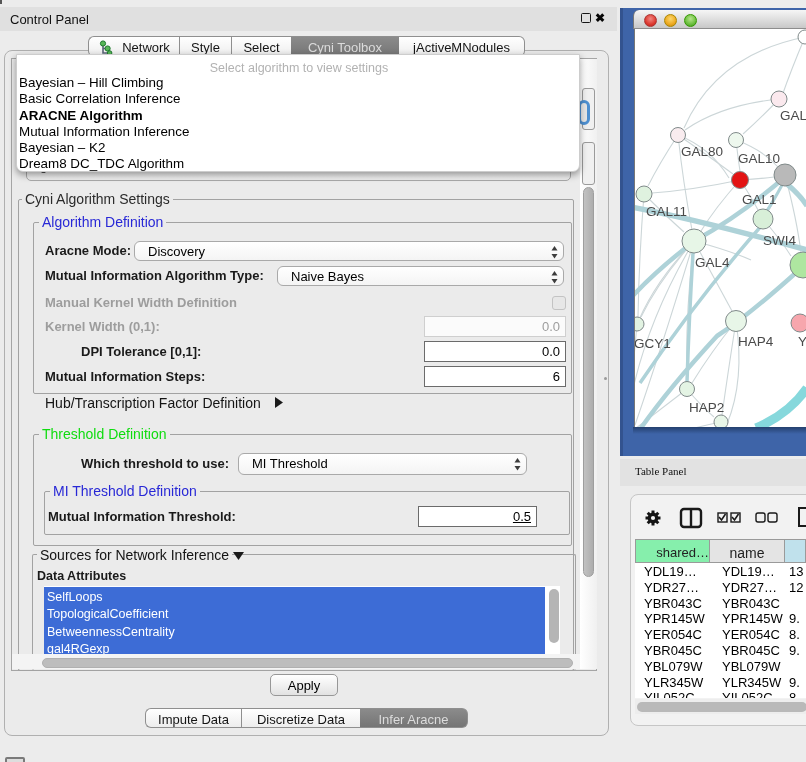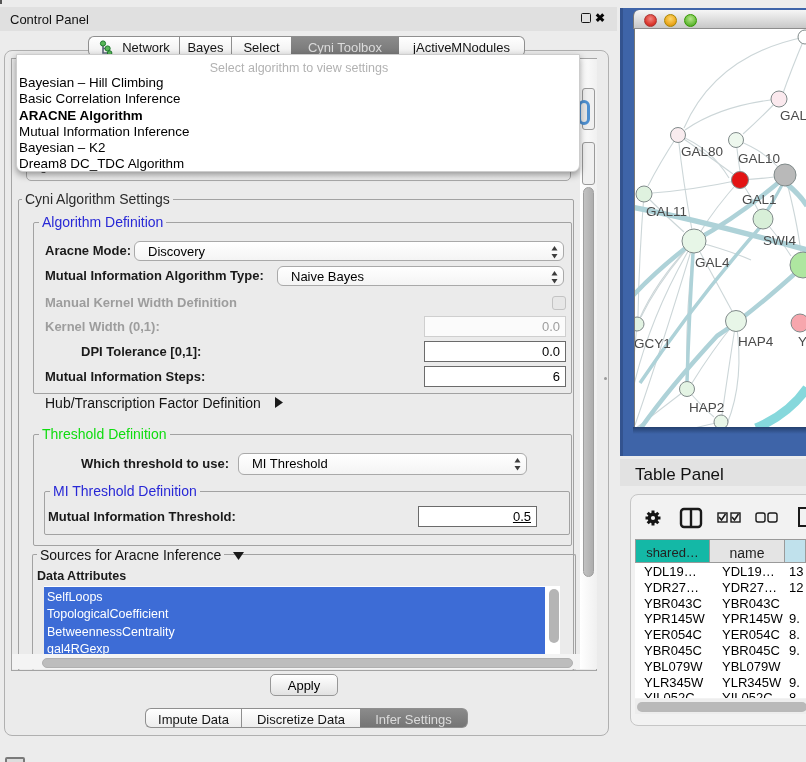--- a/index.html
+++ b/index.html
@@ -88,21 +88,21 @@
       </svg>
   </div>
 
   <div class="group" style="left:44px;top:491px;width:524px;height:42px;"></div>
   <div class="gtitle" style="left:50px;top:484px;color:#2828d6;">MI Threshold Definition</div>
 
   <div class="abs lbl" style="left:48px;top:509px;">Mutual Information Threshold:</div>
   <div class="field" style="left:418px;top:506px;width:119px;height:21px;line-height:19px;text-decoration:underline;">0.5</div>
 
   <div class="group" style="left:32px;top:554px;width:542px;height:115px;border-bottom:none;"></div>
-  <div class="gtitle" style="left:37px;top:548px;color:#141414;font-size:14px;">Sources for Aracne Inference</div>
+  <div class="gtitle" style="left:37px;top:548px;color:#141414;font-size:14px;">Sources for Network Inference</div>
   <svg class="abs" style="left:232px;top:551px;" width="13" height="10" viewBox="0 0 13 10">
       <path d="M1 1 L12 1 L6.5 9 Z" fill="#1a1a1a"></path>
     </svg>
 
   <div class="abs lbl" style="left:37px;top:569px;font-size:12.5px;">Data Attributes</div>
 
   <div class="abs" style="left:44px;top:586px;width:516px;height:74px;background:#ffffff;"></div>
   <div class="abs" style="left:44px;top:587px;width:501px;height:69px;background:#3d6cd6;"></div>
   <div class="abs" style="left:47px;top:589px;font-size:12.5px;color:#fff;line-height:17.3px;">SelfLoops<br>TopologicalCoefficient<br>BetweennessCentrality<br>gal4RGexp</div>
   <div class="abs" style="left:549px;top:589px;width:10px;height:54px;background:#b5b5b5;border-radius:5px;"></div>
@@ -122,37 +122,37 @@
 
 <div id="toptabs" class="abs" style="left:0;top:36px;width:806px;height:21px;">
   <div class="tab" style="left:88px;width:91px;border-left:1px solid #8f8f8f;border-radius:6px 0 0 6px;text-align:center;"><span style="margin-left:24px;">Network</span>
     <svg style="position:absolute;left:10px;top:3px;" width="14" height="15" viewBox="0 0 14 15">
       <path d="M4 5 L4 13 L9 13 M4 8.5 L7 8.5" stroke="#5a6578" stroke-width="1.6" fill="none"></path>
       <circle cx="4" cy="3.5" r="2.6" fill="#57b657" stroke="#1f7a2f" stroke-width="1"></circle>
       <circle cx="8.6" cy="8.5" r="2.6" fill="#57b657" stroke="#1f7a2f" stroke-width="1"></circle>
       <circle cx="10.6" cy="13" r="2.3" fill="#57b657" stroke="#1f7a2f" stroke-width="1"></circle>
     </svg>
   </div>
-  <div class="tab" style="left:179px;width:52px;border-left:1px solid #8f8f8f;"><span>Bayes</span></div>
+  <div class="tab" style="left:179px;width:52px;border-left:1px solid #8f8f8f;"><span>Style</span></div>
   <div class="tab" style="left:231px;width:60px;border-left:1px solid #8f8f8f;"><span>Select</span></div>
   <div class="tab sel" style="left:291px;width:108px;"><span>Cyni Toolbox</span></div>
   <div class="tab" style="left:399px;width:126px;border-right:1px solid #8f8f8f;border-radius:0 6px 6px 0;"><span>jActiveMNodules</span></div>
 </div>
 
 <div id="popup" class="abs" style="left:16px;top:54px;width:564px;height:118px;background:#fff;border:1px solid #cdcdcd;border-radius:0 0 7px 7px;box-shadow:0 3px 7px rgba(0,0,0,0.38);box-sizing:border-box;">
   <div class="abs" style="left:0;top:6px;width:564px;text-align:center;font-size:12.5px;color:#b2b2b2;">Select algorithm to view settings</div>
   <div class="abs" style="left:2px;top:20px;font-size:13.4px;color:#000;line-height:16.3px;white-space:nowrap;">Bayesian – Hill Climbing<br>Basic Correlation Inference<br><b>ARACNE Algorithm</b><br>Mutual Information Inference<br>Bayesian – K2<br>Dream8 DC_TDC Algorithm</div>
 </div>
 
 <div id="bottom">
   <div class="abs" style="left:270px;top:674px;width:68px;height:22px;border:1px solid #979797;border-radius:5px;background:linear-gradient(#ffffff,#e2e2e2);box-sizing:border-box;text-align:center;font-size:13px;color:#000;"><span style="display:inline-block;margin-top:3px;">Apply</span></div>
   <div class="abs" style="left:0;top:708px;width:806px;height:20px;">
     <div class="tab" style="left:145px;width:96px;border-left:1px solid #8f8f8f;border-radius:6px 0 0 6px;"><span>Impute Data</span></div>
     <div class="tab" style="left:241px;width:119px;border-left:1px solid #8f8f8f;"><span>Discretize Data</span></div>
-    <div class="tab sel" style="left:360px;width:108px;border-right:1px solid #8f8f8f;border-radius:0 6px 6px 0;"><span>Infer Settings</span></div>
+    <div class="tab sel" style="left:360px;width:108px;border-right:1px solid #8f8f8f;border-radius:0 6px 6px 0;"><span>Infer Aracne</span></div>
   </div>
 </div>
 
 <div id="rightside">
 
   <div class="abs" style="left:620px;top:8px;width:186px;height:448px;background:#3e64a8;"></div>
   <div class="abs" style="left:620px;top:8px;width:3px;height:448px;background:#33538f;"></div>
   <div class="abs" style="left:633px;top:427px;width:173px;height:7px;background:linear-gradient(#24406e,#3e64a8);"></div>
 
   <div class="abs" style="left:633px;top:10px;width:173px;height:19px;background:linear-gradient(#f6f6f6,#c8c8c8);border-bottom:1px solid #8d8d8d;border-left:1px solid #777;border-radius:6px 0 0 0;box-sizing:border-box;">
@@ -235,21 +235,21 @@
         <text x="694" y="267">GAL4</text>
         <text x="633" y="348">GCY1</text>
         <text x="737" y="346">HAP4</text>
         <text x="797" y="346">Y</text>
         <text x="688" y="412">HAP2</text>
       </g>
     </svg>
   </div>
 
   <div class="abs" style="left:620px;top:459px;width:186px;height:27px;background:#e2e2e2;">
-    <div class="abs" style="left:15px;top:6px;font-size:17px;color:#111;">Table Panel</div>
+    <div class="abs" style="left:15px;top:6px;font-size:11px;color:#111;font-family:Liberation Serif, serif;">Table Panel</div>
   </div>
 
   <div class="abs" style="left:630px;top:494px;width:186px;height:232px;background:#f2f2f2;border:1px solid #c6c6c6;border-radius:8px 0 0 8px;box-sizing:border-box;"></div>
 
   <svg class="abs" style="left:630px;top:498px;" width="176" height="44" viewBox="0 0 176 44">
     <g transform="translate(23,20)">
       <g stroke="#141414" stroke-width="3">
         <line x1="-7.5" y1="0" x2="7.5" y2="0"></line>
         <line x1="0" y1="-7.5" x2="0" y2="7.5"></line>
         <line x1="-5.3" y1="-5.3" x2="5.3" y2="5.3"></line>
@@ -264,21 +264,21 @@
       <rect x="88" y="15" width="9" height="9"></rect>
       <rect x="101" y="15" width="9" height="9"></rect>
       <rect x="126" y="15" width="9" height="9" rx="2"></rect>
       <rect x="138" y="15" width="9" height="9" rx="2"></rect>
     </g>
     <path d="M89 19 l2.5 3 l4-6" stroke="#1a1a1a" stroke-width="1.6" fill="none"></path>
     <path d="M102 19 l2.5 3 l4-6" stroke="#1a1a1a" stroke-width="1.6" fill="none"></path>
     <path d="M169 10 h8 l4 4 v14 h-12 Z" fill="none" stroke="#1a1a1a" stroke-width="2"></path>
   </svg>
 
-  <div class="abs" style="left:635px;top:539px;width:75px;height:24px;background:#14b8a6;border:1px solid #9a9a9a;box-sizing:border-box;text-align:center;font-size:13px;color:#222;"><span style="display:inline-block;margin-top:5px;">shared…</span></div>
+  <div class="abs" style="left:635px;top:539px;width:75px;height:24px;background:#86efac;border:1px solid #9a9a9a;box-sizing:border-box;text-align:right;font-size:13px;color:#222;"><span style="display:inline-block;margin-top:5px;">shared…</span></div>
   <div class="abs" style="left:710px;top:539px;width:75px;height:24px;background:#e4e4e4;border:1px solid #9a9a9a;border-left:none;box-sizing:border-box;text-align:center;font-size:14px;color:#222;"><span style="display:inline-block;margin-top:5px;">name</span></div>
   <div class="abs" style="left:785px;top:539px;width:21px;height:24px;background:#c0e1ec;border:1px solid #9a9a9a;border-left:none;box-sizing:border-box;"></div>
 
   <div class="abs" style="left:635px;top:563px;width:171px;height:135px;background:#fff;overflow:hidden;">
     <div class="abs" style="left:9px;top:0;font-size:13px;color:#000;line-height:15.8px;padding-top:1px;">YDL19…<br>YDR27…<br>YBR043C<br>YPR145W<br>YER054C<br>YBR045C<br>YBL079W<br>YLR345W<br>YIL052C</div>
     <div class="abs" style="left:87px;top:0;font-size:13px;color:#000;line-height:15.8px;padding-top:1px;">YDL19…<br>YDR27…<br>YBR043C<br>YPR145W<br>YER054C<br>YBR045C<br>YBL079W<br>YLR345W<br>YIL052C</div>
     <div class="abs" style="left:154px;top:0;font-size:13px;color:#000;line-height:15.8px;padding-top:1px;">13<br>12<br>&nbsp;<br>9.<br>8.<br>9.<br>&nbsp;<br>9.<br>8.</div>
   </div>
 
   <div class="abs" style="left:635px;top:699px;width:171px;height:15px;background:#ededed;"></div>

